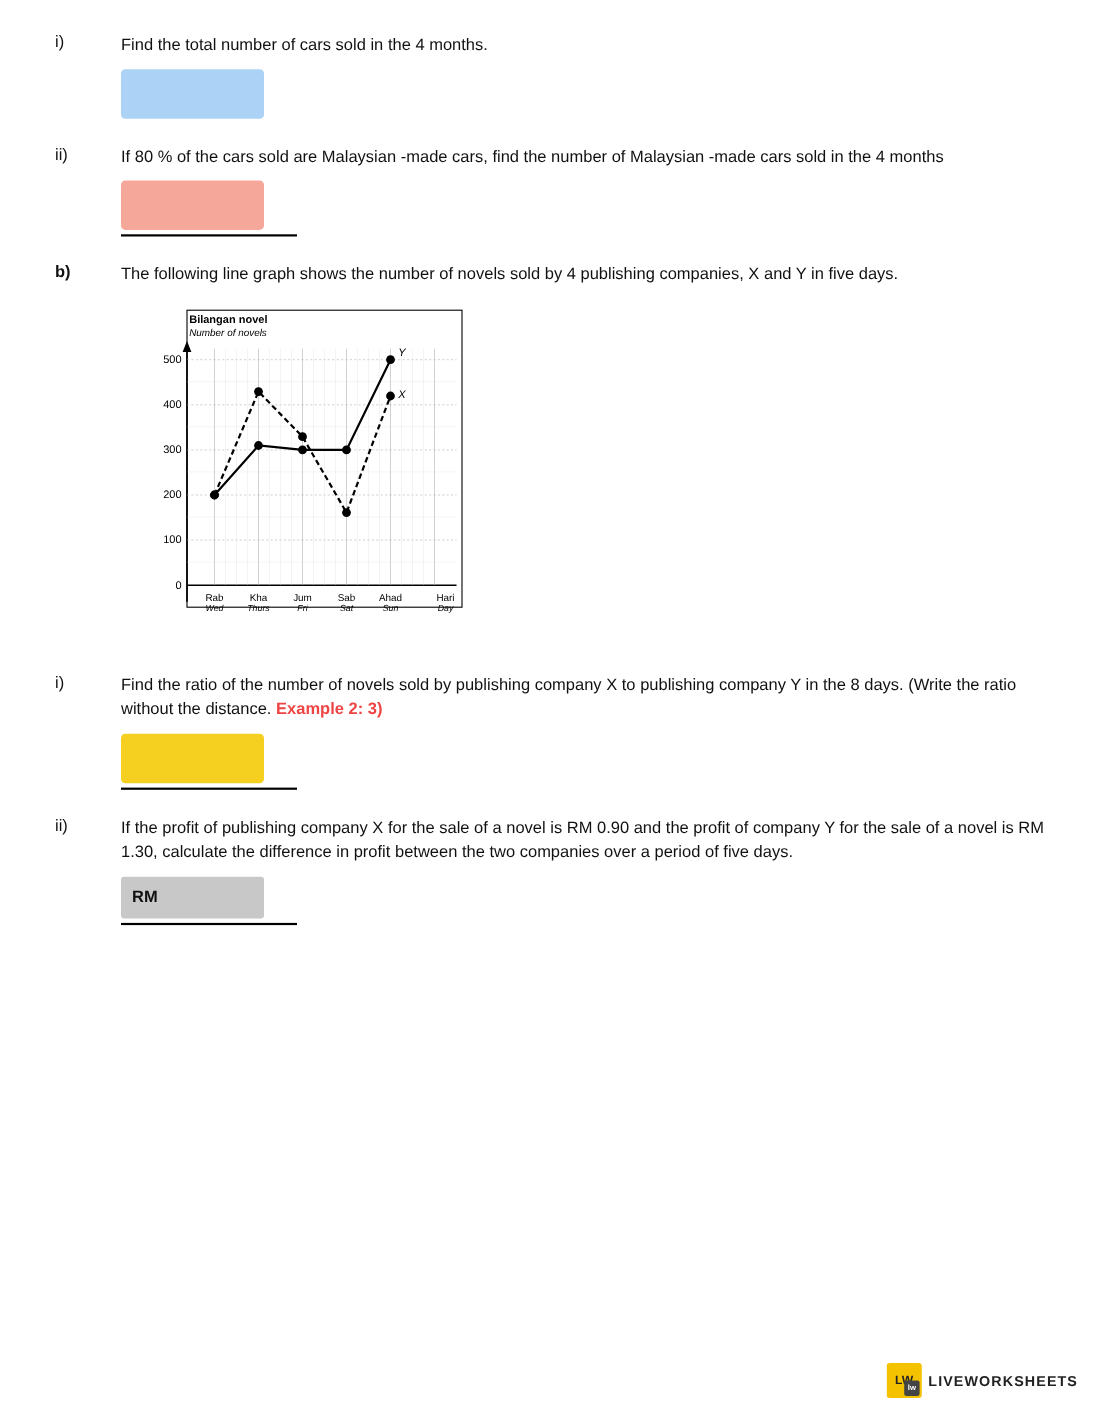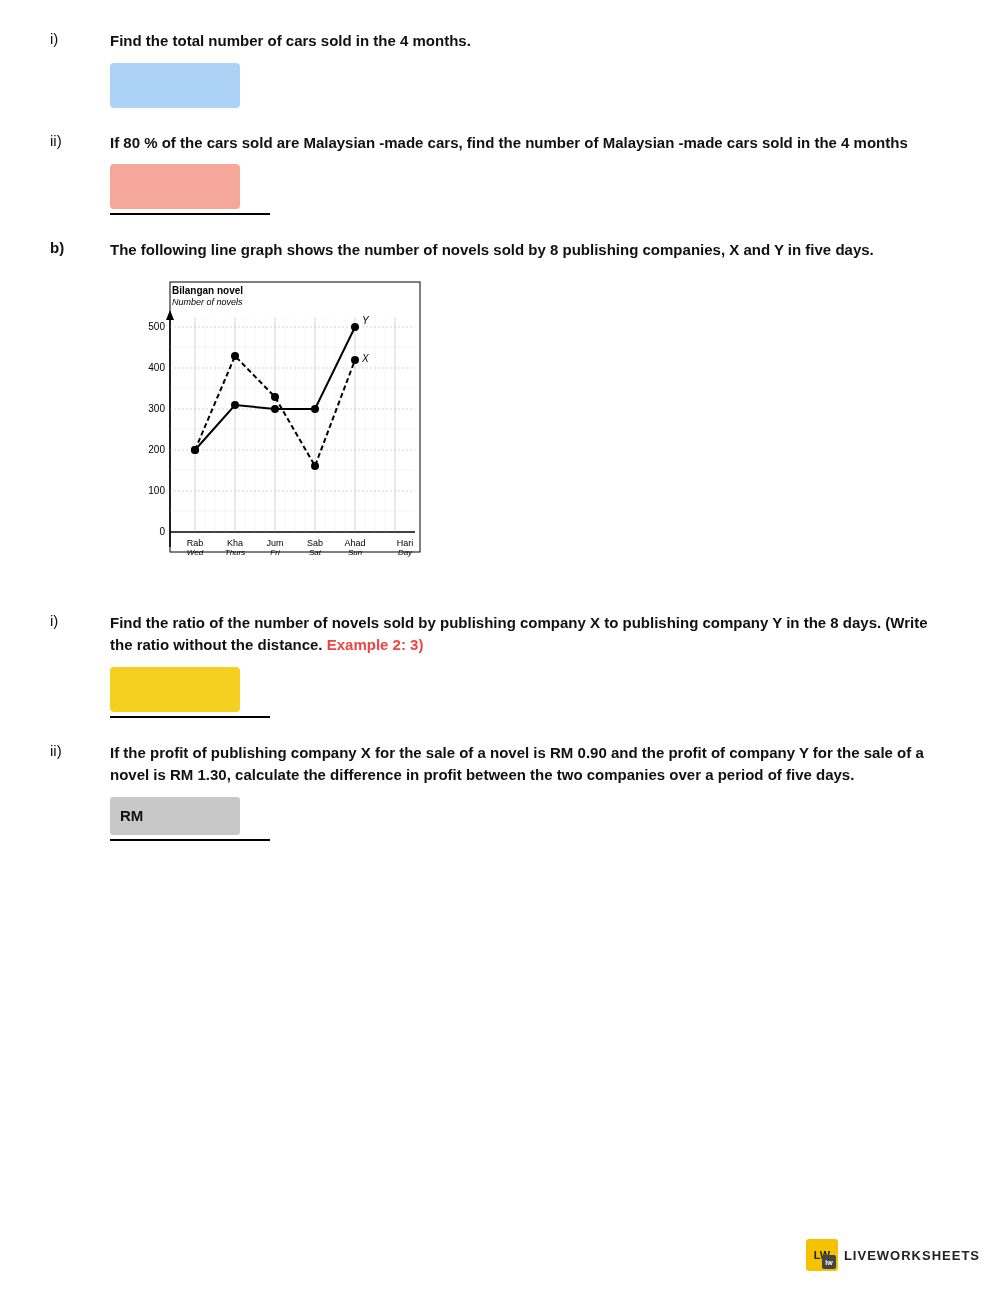--- a/index.html
+++ b/index.html
@@ -25,21 +25,21 @@
       min-width: 60px;
       font-weight: normal;
     }
 
     .q-text {
       flex: 1;
       line-height: 1.5;
     }
 
     .q-text b {
-      font-weight: bold;
+      font-weight: normal;
     }
 
     .answer-area {
       margin-left: 60px;
       margin-bottom: 16px;
     }
 
     .answer-box-blue {
       width: 130px;
       height: 45px;
@@ -174,21 +174,21 @@
   <div class="answer-area">
     <div class="answer-box-pink"></div>
     <div class="answer-underline"></div>
   </div>
 </div>
 
 <div class="section-b">
   <div class="question-row">
     <span class="q-label" style="font-weight:bold;">b)</span>
     <span class="q-text">
-      <b>The following line graph shows the number of novels sold by 8 publishing companies, X and Y in five days.</b>
+      <b>The following line graph shows the number of novels sold by 4 publishing companies, X and Y in five days.</b>
     </span>
   </div>
 
   <div class="graph-container">
     <svg class="graph-svg" width="320" height="320">
 
       <rect x="60" y="10" width="250" height="270" fill="white" stroke="#000" stroke-width="1"></rect>
 
       <text x="62" y="22" font-size="10" font-weight="bold" font-family="Arial">Bilangan novel</text>
       <text x="62" y="33" font-size="9" font-style="italic" font-family="Arial">Number of novels</text>

